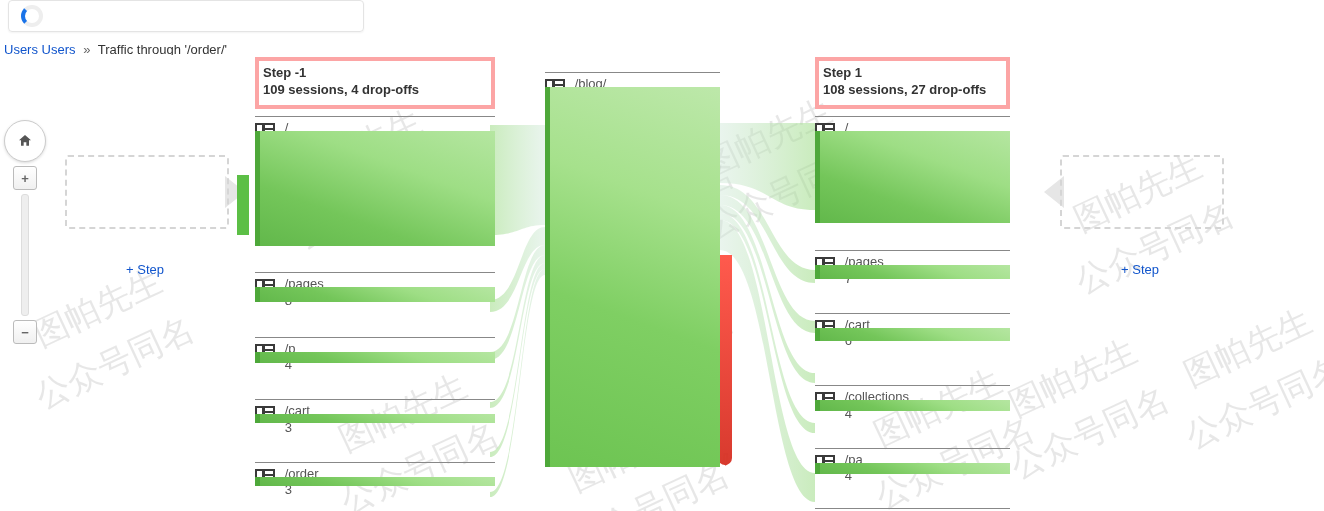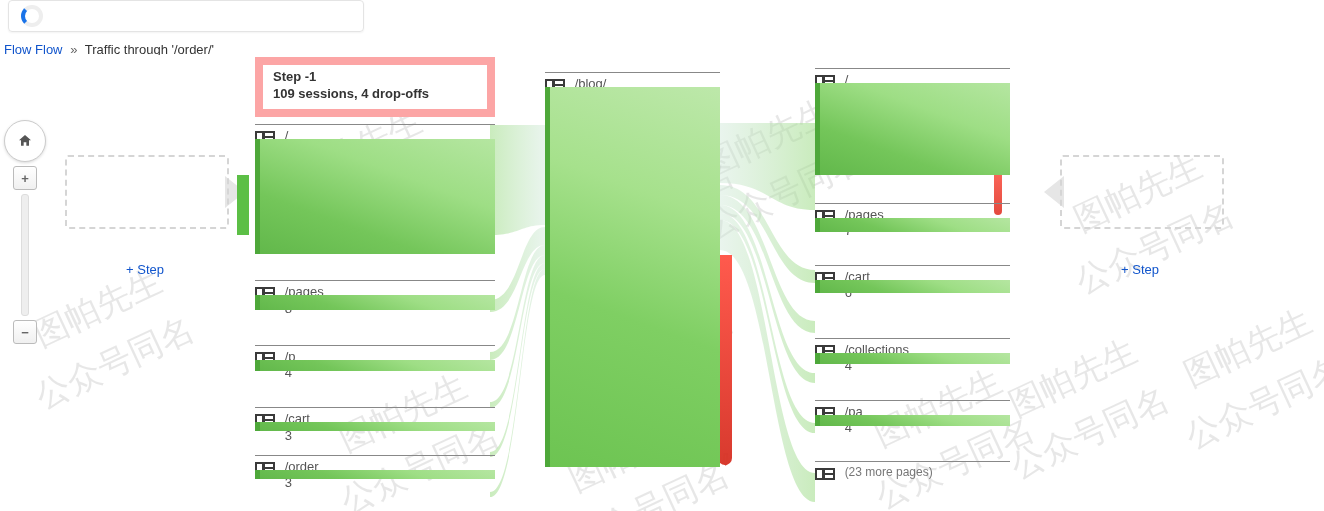--- a/index.html
+++ b/index.html
@@ -25,21 +25,21 @@
   
   .zoom{position:absolute;left:6px;top:65px;width:38px;display:flex;flex-direction:column;align-items:center;gap:4px}
   .home{width:40px;height:40px;border:1px solid #ccc;border-radius:50%;background:#fff;display:flex;align-items:center;justify-content:center;box-shadow:0 1px 3px rgba(0,0,0,.15)}
   .home svg{width:16px;height:16px;fill:#555}
   .zbtn{width:22px;height:22px;border:1px solid #bbb;border-radius:3px;background:linear-gradient(#fff,#f0f0f0);display:flex;align-items:center;justify-content:center;font-weight:bold;color:#666;cursor:pointer}
   .zbar{width:6px;height:120px;background:#eee;border:1px solid #ddd;border-radius:3px}
 
   
   .step{position:absolute;width:240px}
   .hdr{font-weight:bold;color:#333;font-size:13px;line-height:1.3;padding:2px 0 4px 0;position:relative}
-  .hdr.boxed{border:8px solid #fca5a5;padding:4px 6px 6px 10px;margin-top:-4px}
+  .hdr.boxed{border:4px solid #fca5a5;padding:4px 6px 6px 4px;margin-top:-4px}
   .edit{position:absolute;right:-30px;top:0;width:22px;height:22px;border:1px solid #bbb;border-radius:3px;background:linear-gradient(#fff,#efefef);display:flex;align-items:center;justify-content:center}
   .edit svg{width:12px;height:12px;fill:#555}
 
   .node{position:relative;border-top:1px solid #888;margin-top:7px}
   .node .ic{display:inline-block;width:20px;height:12px;background:#3a3a3a;margin:6px 6px 0 0;position:relative;vertical-align:top}
   .node .ic:before{content:"";position:absolute;left:2px;top:2px;width:5px;height:8px;background:#fff}
   .node .ic:after{content:"";position:absolute;right:2px;top:2px;width:8px;height:3px;background:#fff;box-shadow:0 5px 0 #fff}
   .node .lbl{display:inline-block;vertical-align:top;margin-top:3px;color:#555;line-height:1.25}
   .node .more{color:#777;font-size:12px;display:inline-block;margin-top:3px;vertical-align:top}
   .bar{height:100%;background:linear-gradient(200deg,#b5e6a1 0%, #9ede85 35%, #74c65a 70%,#62b84b 100%);border-left:5px solid #4ea83a;box-sizing:border-box}
@@ -62,21 +62,21 @@
 </head>
 <body>
 
 <div class="cards">
   <div class="card" style="width:330px">
     <div class="arc"></div>
   </div>
 </div>
 
 <div class="crumb">
-  <a>Flow Flow</a>
+  <a>Users Users</a>
   <span class="sep">»</span>
   <span>Traffic through '/order/'</span>
 </div>
 
 <div class="canvas">
 
   <div class="wm" style="left:30px;top:230px"><span>图帕先生</span></div>
   <div class="wm" style="left:30px;top:285px"><span>公众号同名</span></div>
   <div class="wm" style="left:290px;top:70px"><span>图帕先生</span></div>
   <div class="wm" style="left:290px;top:125px"><span>公众号同名</span></div>
@@ -186,21 +186,21 @@
     </div>
 
     <div class="node" style="margin-top:26px">
       <span class="ic"></span>
       <span class="lbl"><span>/cart</span><br><span>3</span></span>
       <div class="barwrap" style="top:14px;height:9px">
           <div class="bar"></div>
         </div>
     </div>
 
-    <div class="node" style="margin-top:11px">
+    <div class="node" style="margin-top:26px">
       <span class="ic"></span>
       <span class="lbl"><span>/order</span><br><span>3</span></span>
       <div class="barwrap" style="top:14px;height:9px">
           <div class="bar"></div>
         </div>
     </div>
 
   </div>
 
   <div style="position:absolute;left:237px;top:120px;width:12px;height:60px;background:#5cbf46"></div>
@@ -209,20 +209,24 @@
     <div class="node">
       <span class="ic"></span>
       <span class="lbl"><span>/blog/</span><br><span>309</span></span>
       <div class="barwrap" style="top:14px;height:380px">
           <div class="bar" style="height:100%;background:linear-gradient(200deg,#bde8aa 0%,#a6e18c 30%,#7fcf63 60%,#6dc452 100%)"></div>
         </div>
     </div>
   </div>
 
   <div class="step" style="left:815px;top:6px;width:195px">
+    <div class="hdr boxed">
+      <span>Step 1</span><br>
+      <span>108 sessions, 27 drop-offs</span>
+    </div>
 
     <div class="node">
       <span class="ic"></span>
       <span class="lbl"><span>/</span><br><span>64</span></span>
       <div class="barwrap" style="top:14px;height:92px">
           <div class="bar"></div>
         </div>
     </div>
 
     <div class="node" style="margin-top:98px">

